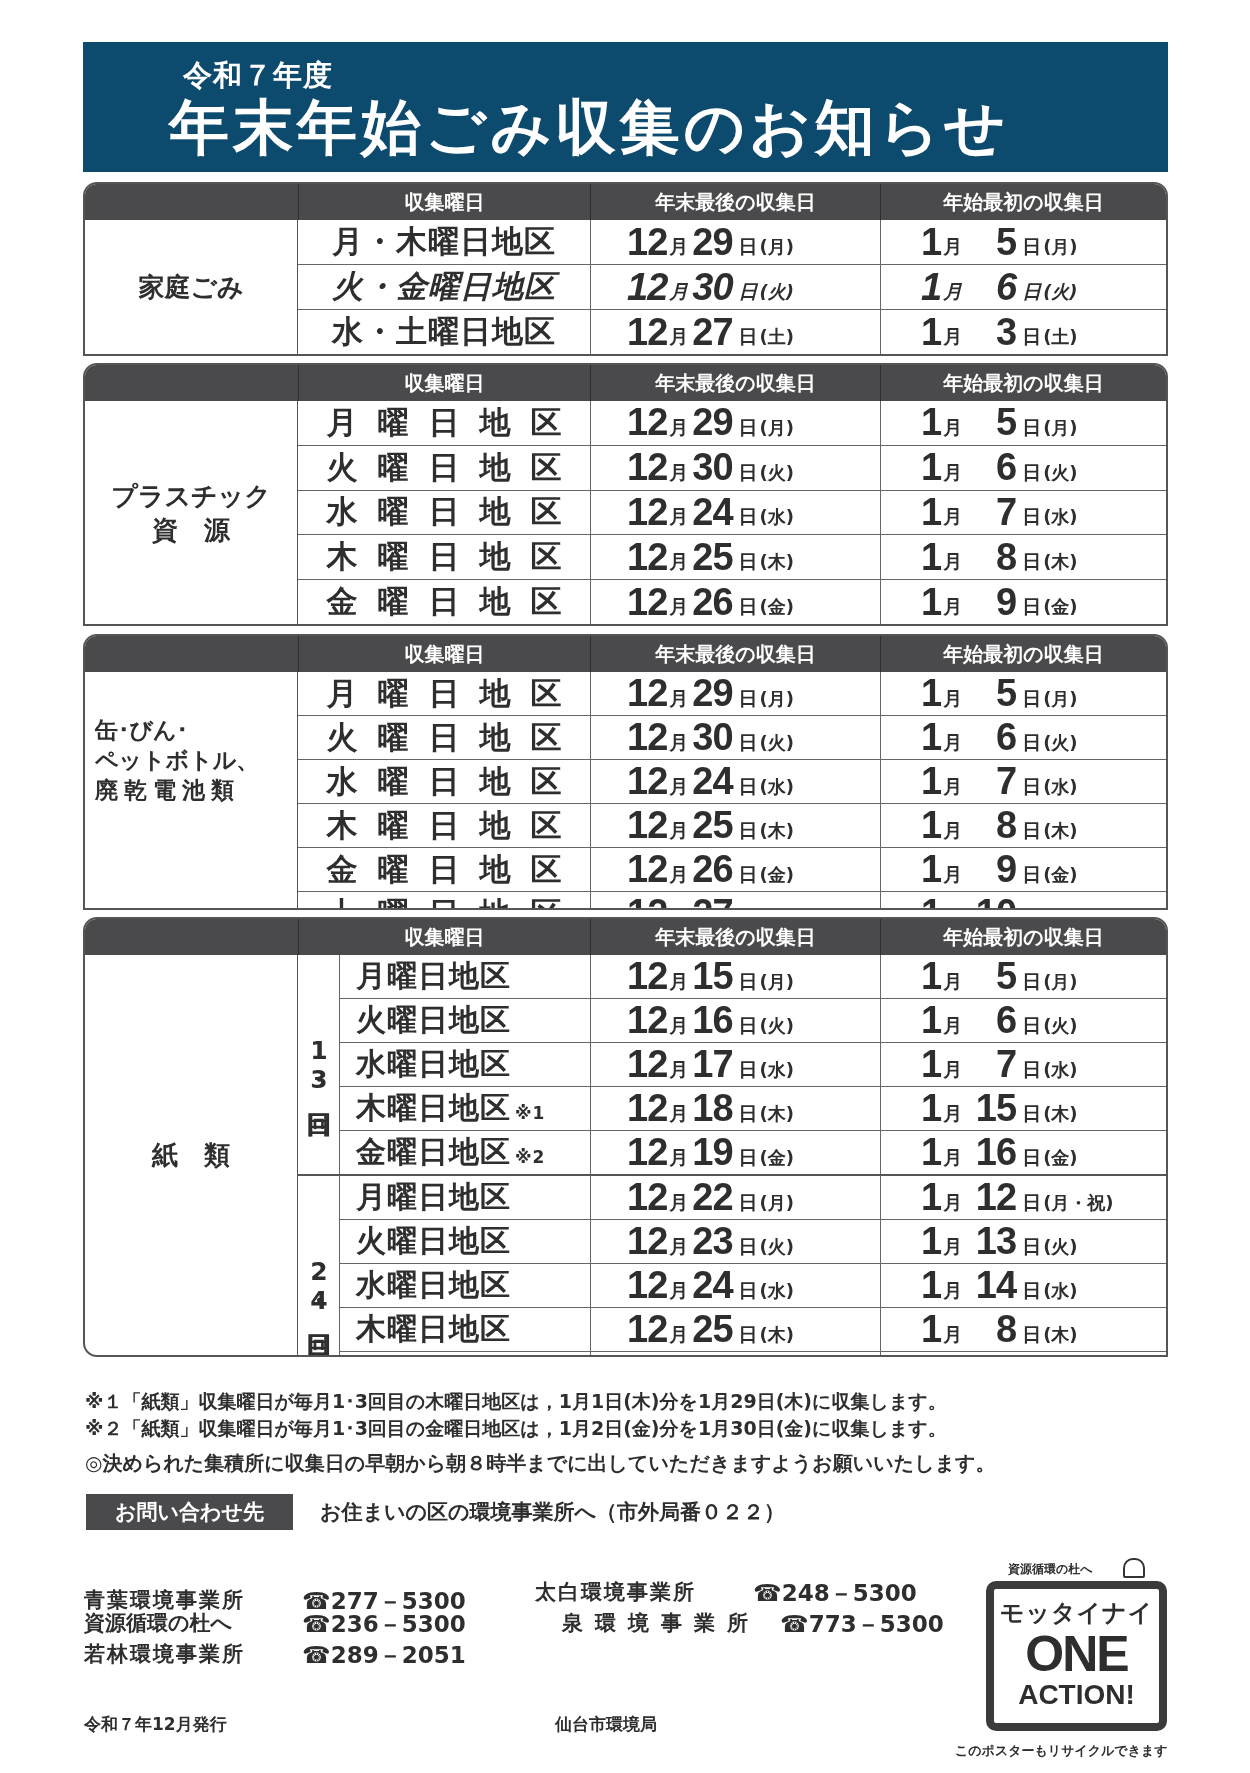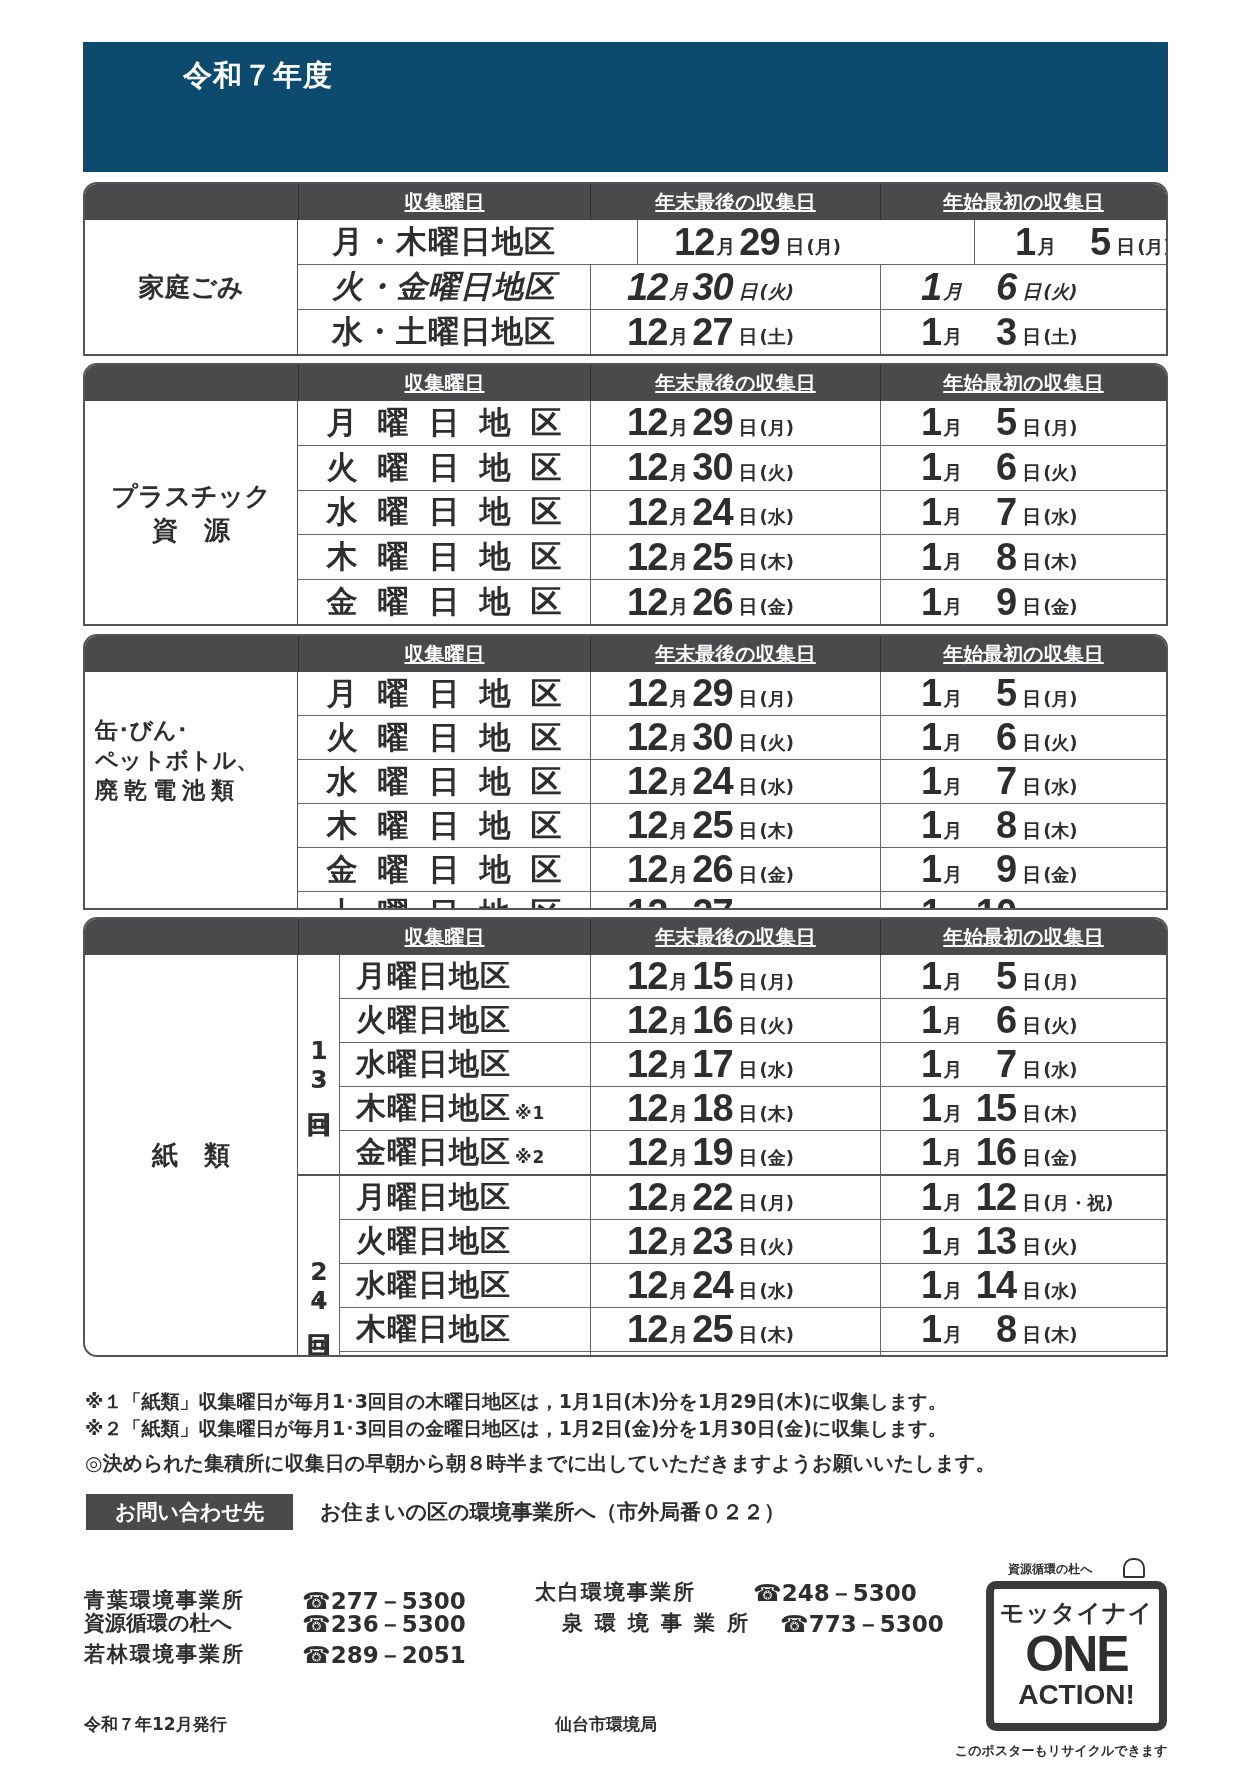--- a/index.html
+++ b/index.html
@@ -15,21 +15,21 @@
     font-size: 29px; font-weight: bold; letter-spacing: 1px;
   }
   .title-main {
     position: absolute; left: 86px; top: 50px; color: #fff;
     font-size: 60px; font-weight: bold; letter-spacing: 4px; line-height: 70px;
   }
 
   .section { position: absolute; left: 83px; width: 1085px; border: 2px solid #555; border-radius: 14px 14px 0 0; overflow: hidden; background: #fff; }
   .section.last { border-radius: 14px 14px 0 14px; }
   .sec-head { display: flex; height: 36px; background: #4a4a4c; color: #fff; font-weight: bold; font-size: 20px; }
-  .sec-head > div { display: flex; align-items: center; justify-content: center; border-left: 1px solid #2f2f2f; text-decoration: underline; }
+  .sec-head > div { display: flex; align-items: center; justify-content: center; border-left: 1px solid #2f2f2f; }
   .sec-head > div:first-child { border-left: none; }
   .col-cat { width: 213px; flex: none; }
   .col-day { width: 292px; flex: none; }
   .col-end { width: 290px; flex: none; }
   .col-start { flex: 1; }
 
   .sec-body { display: flex; }
   .cat-cell { width: 213px; flex: none; display: flex; align-items: center; justify-content: center; text-align: center; font-weight: bold; font-size: 26px; line-height: 34px; border-right: 1px solid #555; }
   .rows { flex: 1; display: flex; flex-direction: column; }
   .row { display: flex; border-top: 1.5px solid #666; }
@@ -72,33 +72,34 @@
   .logo-l1 { font-size: 24px; font-weight: bold; margin-top: 8px; letter-spacing: 1px; }
   .logo-l2 { font-size: 50px; font-weight: bold; line-height: 50px; font-family: "Liberation Sans", sans-serif; letter-spacing: -2px; }
   .logo-l3 { font-size: 28px; font-weight: bold; font-family: "Liberation Sans", sans-serif; }
   .logo-caption-bottom { position: absolute; left: 955px; top: 1742px; font-size: 13px; font-weight: bold; }
 </style>
 </head>
 <body>
 
 <div class="title-box">
   <div class="title-sub">令和７年度</div>
+  <div class="title-main">年末年始ごみ収集のお知らせ</div>
 </div>
 
 <div class="section" style="top:182px;height:174px;">
   <div class="sec-head">
     <div class="col-cat"></div>
     <div class="col-day">収集曜日</div>
     <div class="col-end">年末最後の収集日</div>
     <div class="col-start">年始最初の収集日</div>
   </div>
   <div class="sec-body" style="height:134px;">
     <div class="cat-cell">家庭ごみ</div>
     <div class="rows" id="rows-0">
-        <div class="row" style="flex: 1 1 0%; gap: 47px;">
+        <div class="row" style="flex: 1 1 0%;">
           <div class="cell day-cell">
             <span>月・木曜日地区</span>
           </div>
           <div class="cell end-cell">
             <span class="num">12</span>
             <span class="unit">月</span>
             <span class="num">29</span>
             <span class="unit-day">日</span>
             <span class="wd">(月)</span>
           </div>

